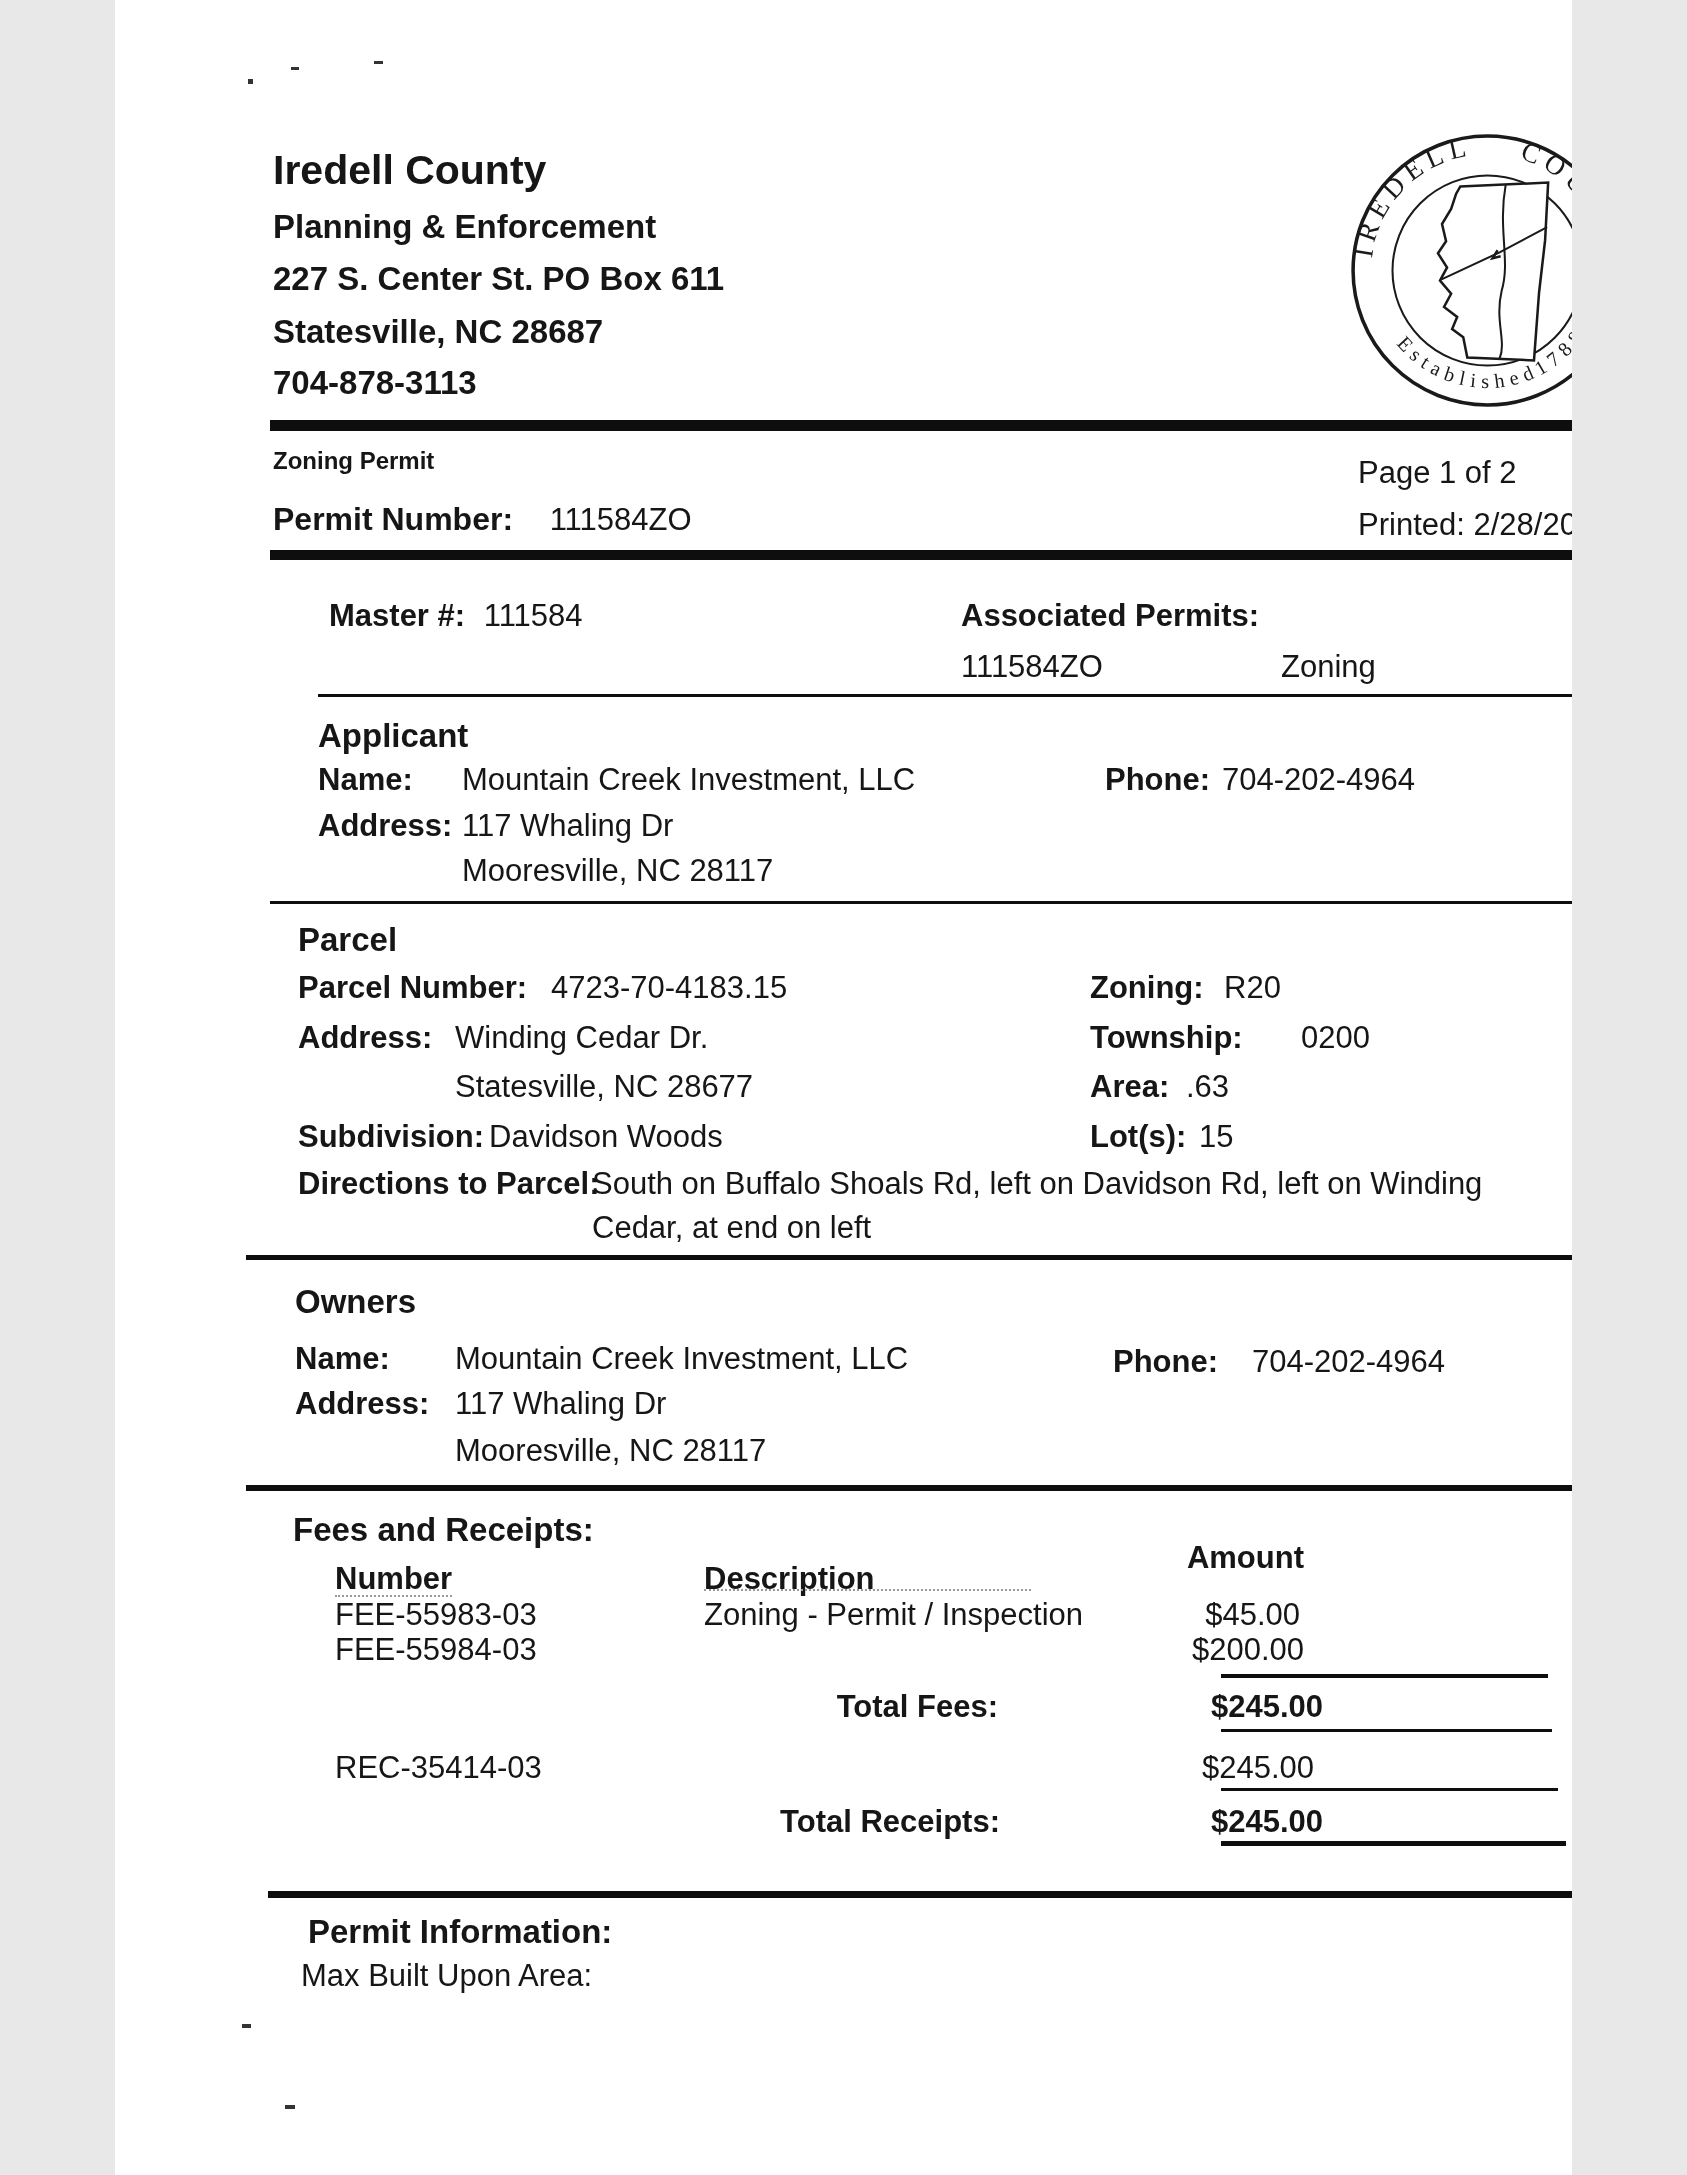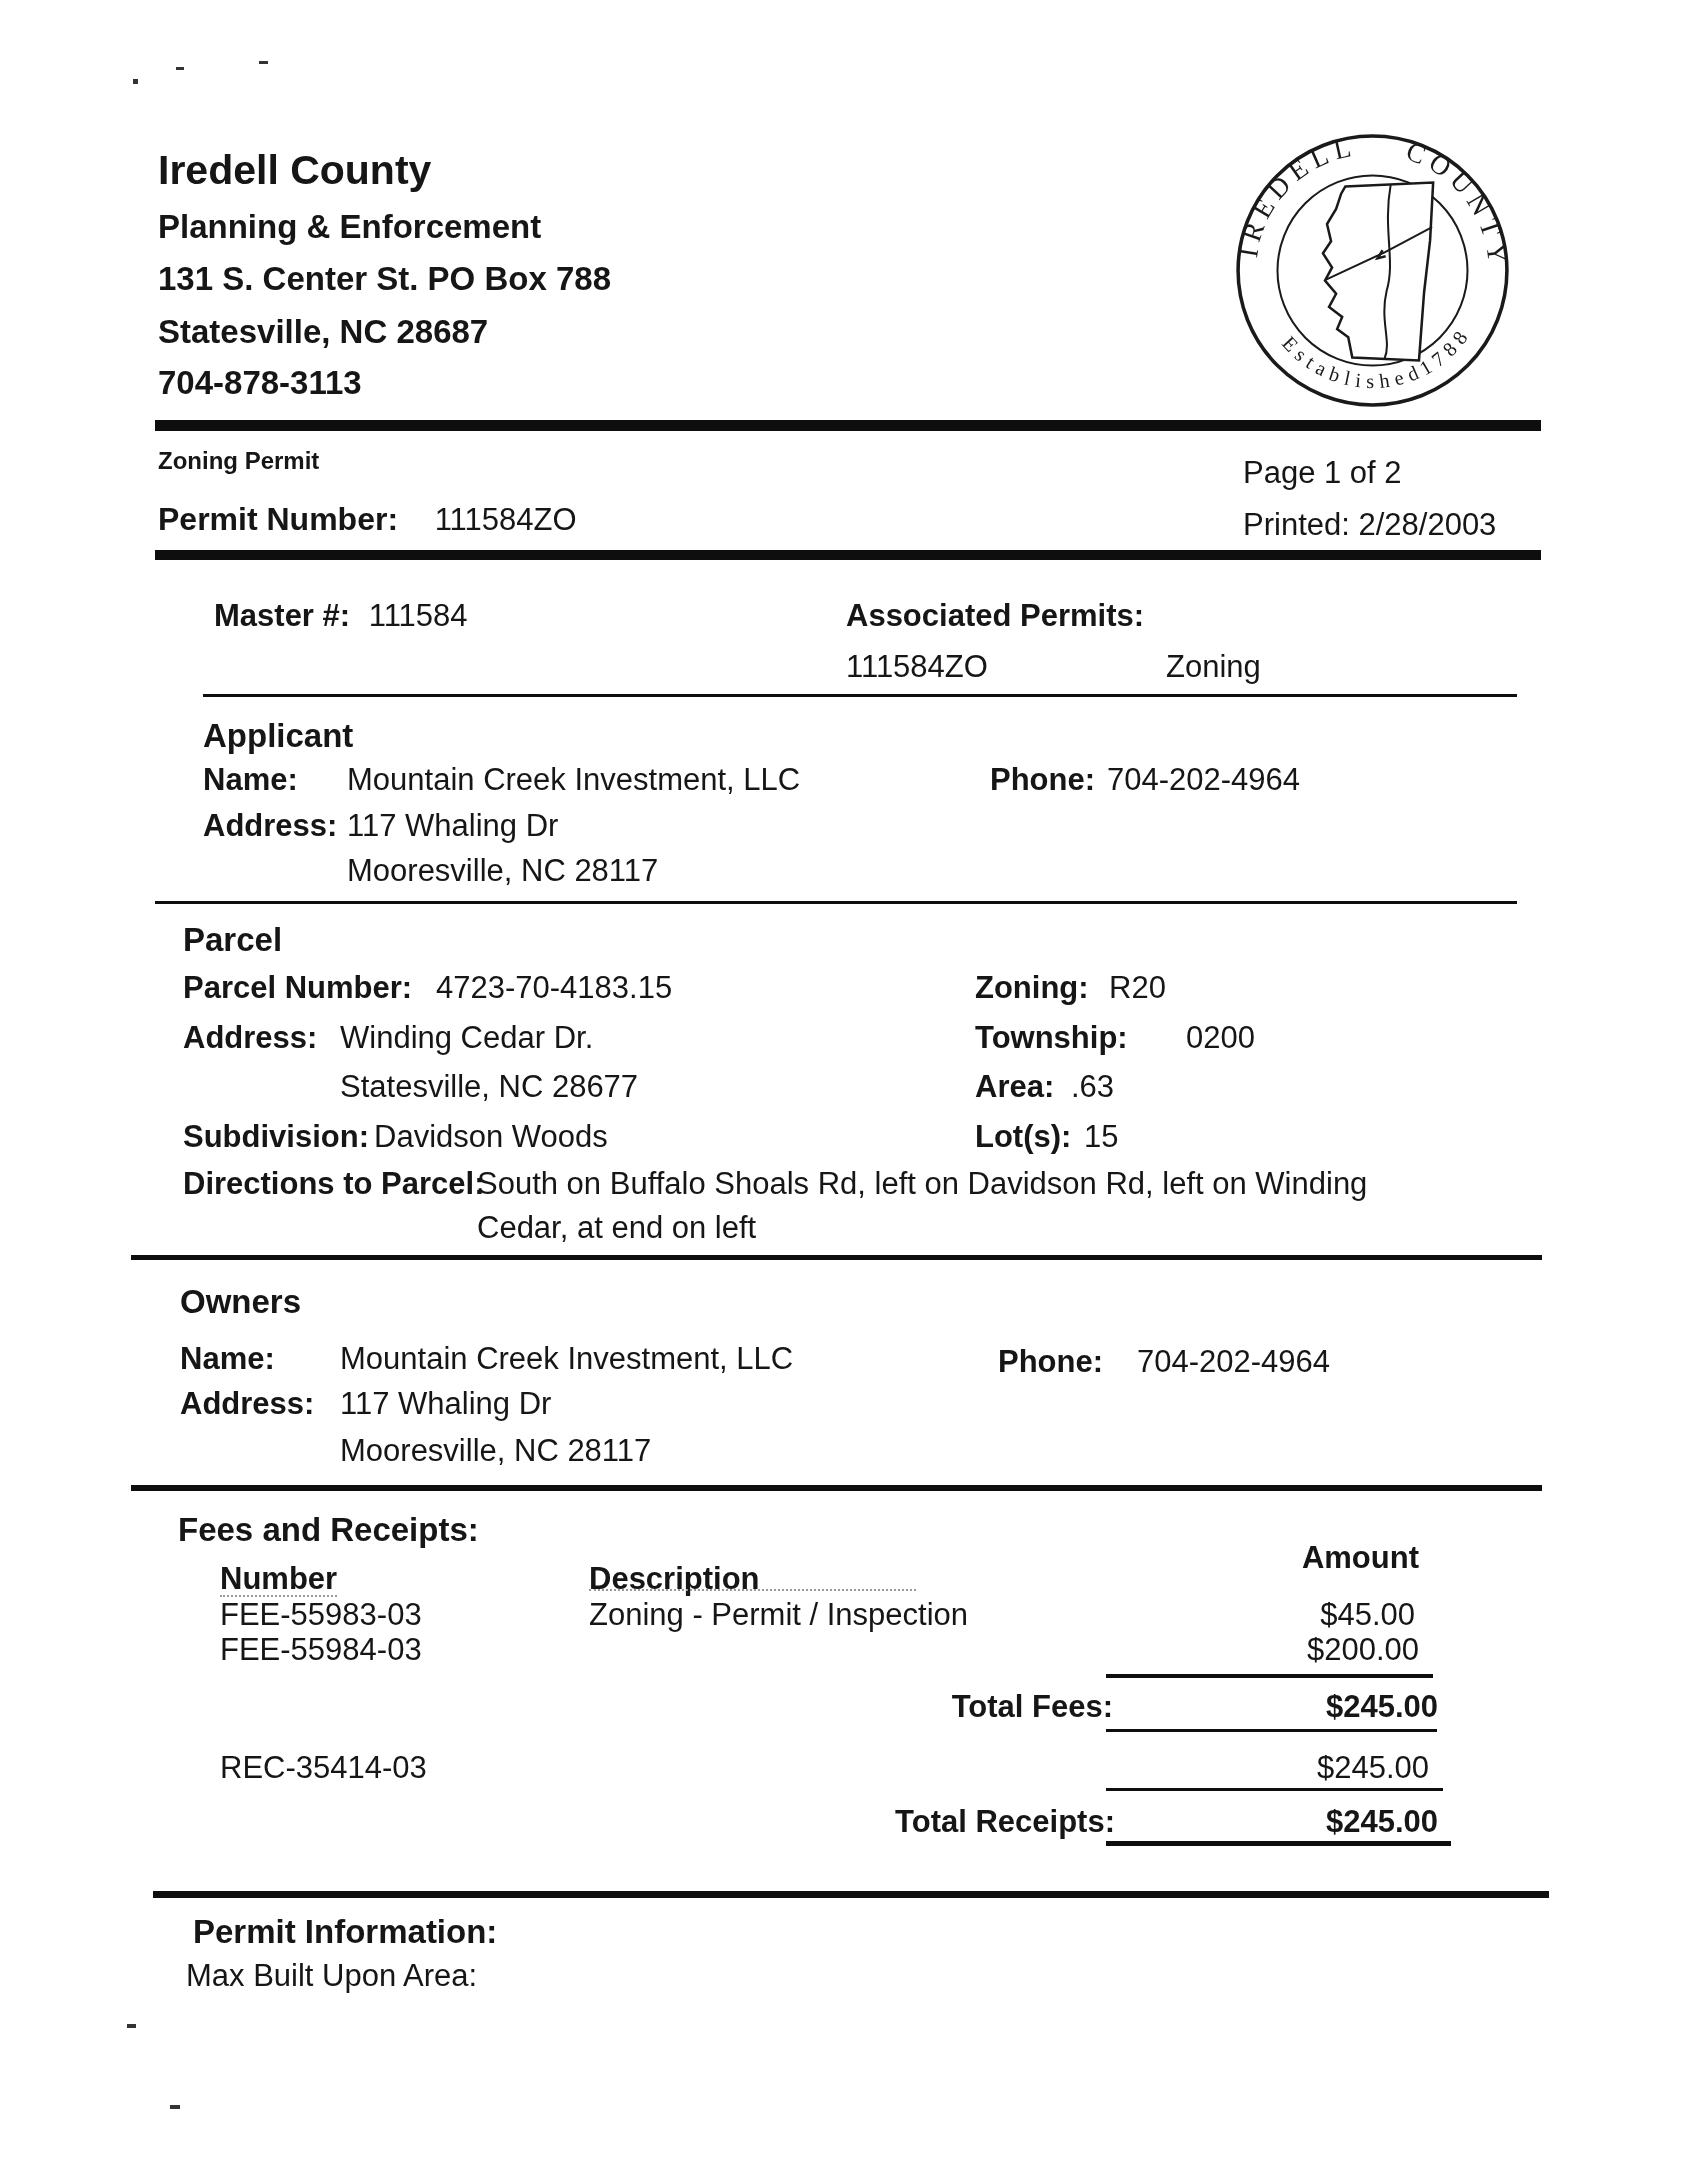--- a/index.html
+++ b/index.html
@@ -1,17 +1,17 @@
 <!DOCTYPE html>
 <html><head>
 <meta charset="utf-8">
 <style>
   html,body { margin:0; padding:0; background:#e8e8e8; }
   .page {
-    position:relative; width:1687px; height:2175px; background:#ffffff;
+    position:relative; width:1457px; height:2175px; background:#ffffff;
     font-family:"Liberation Sans","DejaVu Sans",sans-serif; color:#161616;
     overflow:hidden; margin:0 auto;
   }
   .abs { position:absolute; white-space:nowrap; font-size:31px; line-height:1.15; }
   .b  { font-weight:bold; }
   .h1 { font-weight:bold; font-size:41px; }
   .h2 { font-weight:bold; font-size:33px; }
   .h3 { font-weight:bold; font-size:24px; }
   .rt { text-align:right; }
   .rule { position:absolute; background:#0e0e0e; }
@@ -25,21 +25,21 @@
 <div class="page">
 
   <div class="speck" style="left:133px;top:79px;width:5px;height:5px;"></div>
   <div class="speck" style="left:176px;top:67px;width:8px;height:3px;"></div>
   <div class="speck" style="left:259px;top:61px;width:9px;height:3px;"></div>
   <div class="speck" style="left:127px;top:2024px;width:9px;height:4px;"></div>
   <div class="speck" style="left:170px;top:2105px;width:10px;height:4px;"></div>
 
   <div class="abs h1" style="left:158px;top:147px;">Iredell County</div>
   <div class="abs h2" style="left:158px;top:208px;">Planning &amp; Enforcement</div>
-  <div class="abs h2" style="left:158px;top:260px;">131 S. Center St.  PO Box 788</div>
+  <div class="abs h2" style="left:158px;top:260px;">227 S. Center St.  PO Box 611</div>
   <div class="abs h2" style="left:158px;top:313px;">Statesville, NC 28687</div>
   <div class="abs h2" style="left:158px;top:364px;">704-878-3113</div>
 
   <svg style="position:absolute;left:1231px;top:129px;" width="283" height="283" viewBox="0 0 280 280">
     <circle cx="140" cy="140" r="133" fill="none" stroke="#1a1a1a" stroke-width="3.5"></circle>
     <circle cx="140" cy="140" r="94" fill="none" stroke="#1a1a1a" stroke-width="2"></circle>
     <path fill="#ffffff" stroke="#1a1a1a" stroke-width="2.5" d="M 113,57 L 200,53 L 197,110 L 191,162 L 186,229 L 120,226 L 116,206 L 105,198 L 110,186 L 97,176 L 104,163 L 93,150 L 100,137 L 91,123 L 99,111 L 95,94 L 104,79 L 109,64 Z"></path>
     <path fill="none" stroke="#1a1a1a" stroke-width="2" d="M 158,55 C 150,100 163,130 154,160 C 147,190 159,210 152,227"></path>
     <path fill="none" stroke="#1a1a1a" stroke-width="2" d="M 94,149 L 152,122 L 199,97"></path>
     <path fill="none" stroke="#1a1a1a" stroke-width="2.5" d="M 150,120 l -5,8 l 8,-2"></path>

